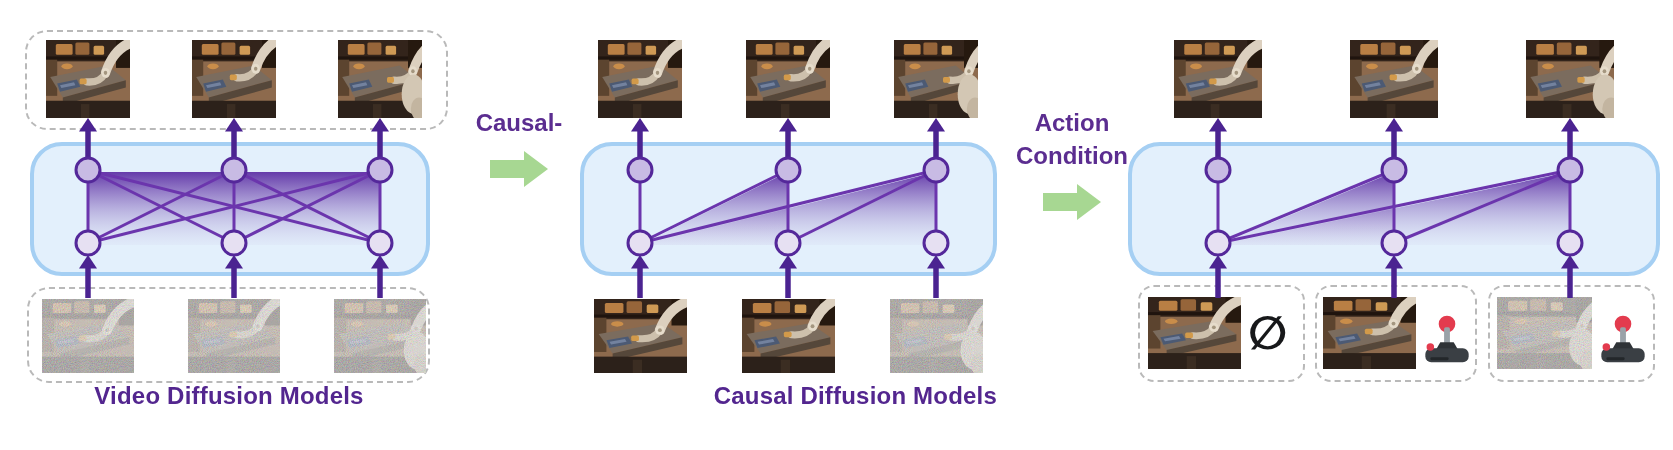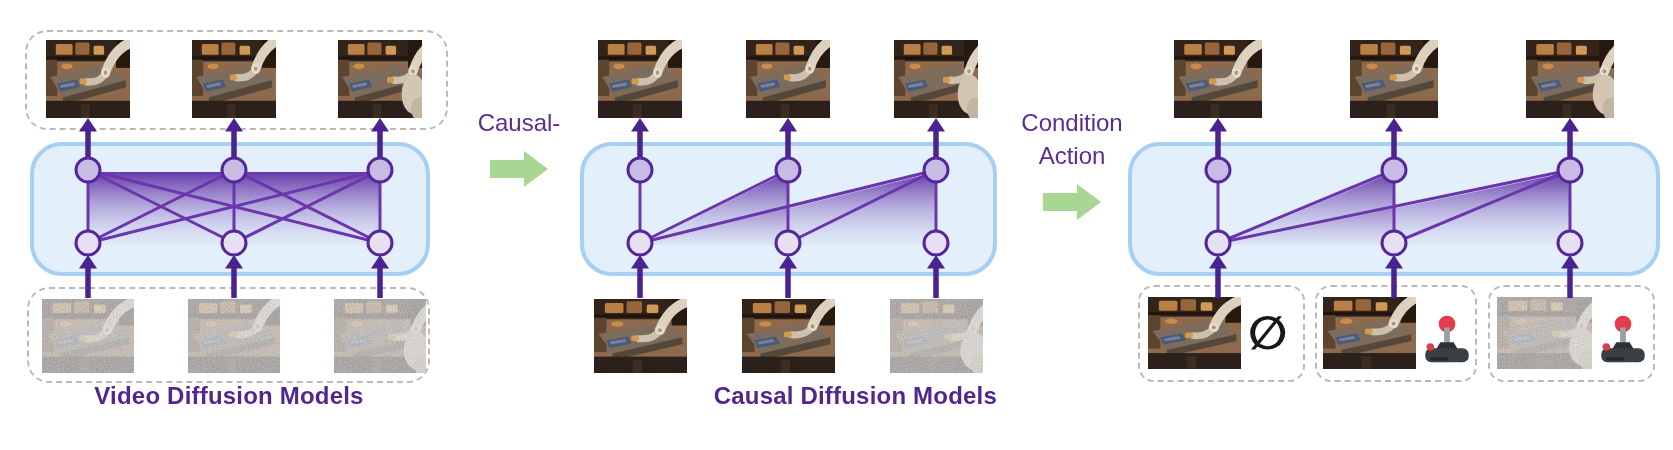--- a/index.html
+++ b/index.html
@@ -55,21 +55,21 @@
     z-index:3;
     letter-spacing:0.2px;
   }
   .transition{
     position:absolute;
     z-index:3;
     text-align:center;
   }
   .transition .t-label{
     font-size:24px;
-    font-weight:normal;
+    font-weight:bold;
     color:#5b2d90;
     line-height:33px;
   }
   .transition .green-arrow{
     margin-top:12px;
   }
   
   .null-symbol{
     position:absolute;
     font-family:"DejaVu Sans",sans-serif;
@@ -316,22 +316,22 @@
           <rect width="120" height="95" fill="#ffffff" opacity="0.55"></rect>
           <rect width="120" height="95" filter="url(#grainF)" opacity="0.5"></rect>
         </g>
       </svg>
   </div>
 
   <div class="panel-title" style="left:580px;width:417px;text-align:right;">Causal Diffusion Models</div>
 
   <div class="transition" style="left:1002px;top:106px;width:140px;">
     <div class="t-label">
+      <div>Action</div>
       <div>Condition</div>
-      <div>Action</div>
     </div>
     <svg class="green-arrow" width="58" height="36" viewBox="0 0 58 36">
       <polygon points="0,9 34,9 34,0 58,18 34,36 34,27 0,27" fill="#a7d792"></polygon>
     </svg>
   </div>
 
   <div class="blue-box" style="left:1128px;top:142px;width:532px;height:134px;"></div>
 
   <div class="frame v1 clean" style="left:1174px;top:40px;width:88px;height:78px;">
     <svg viewBox="0 0 120 95" preserveAspectRatio="none">

